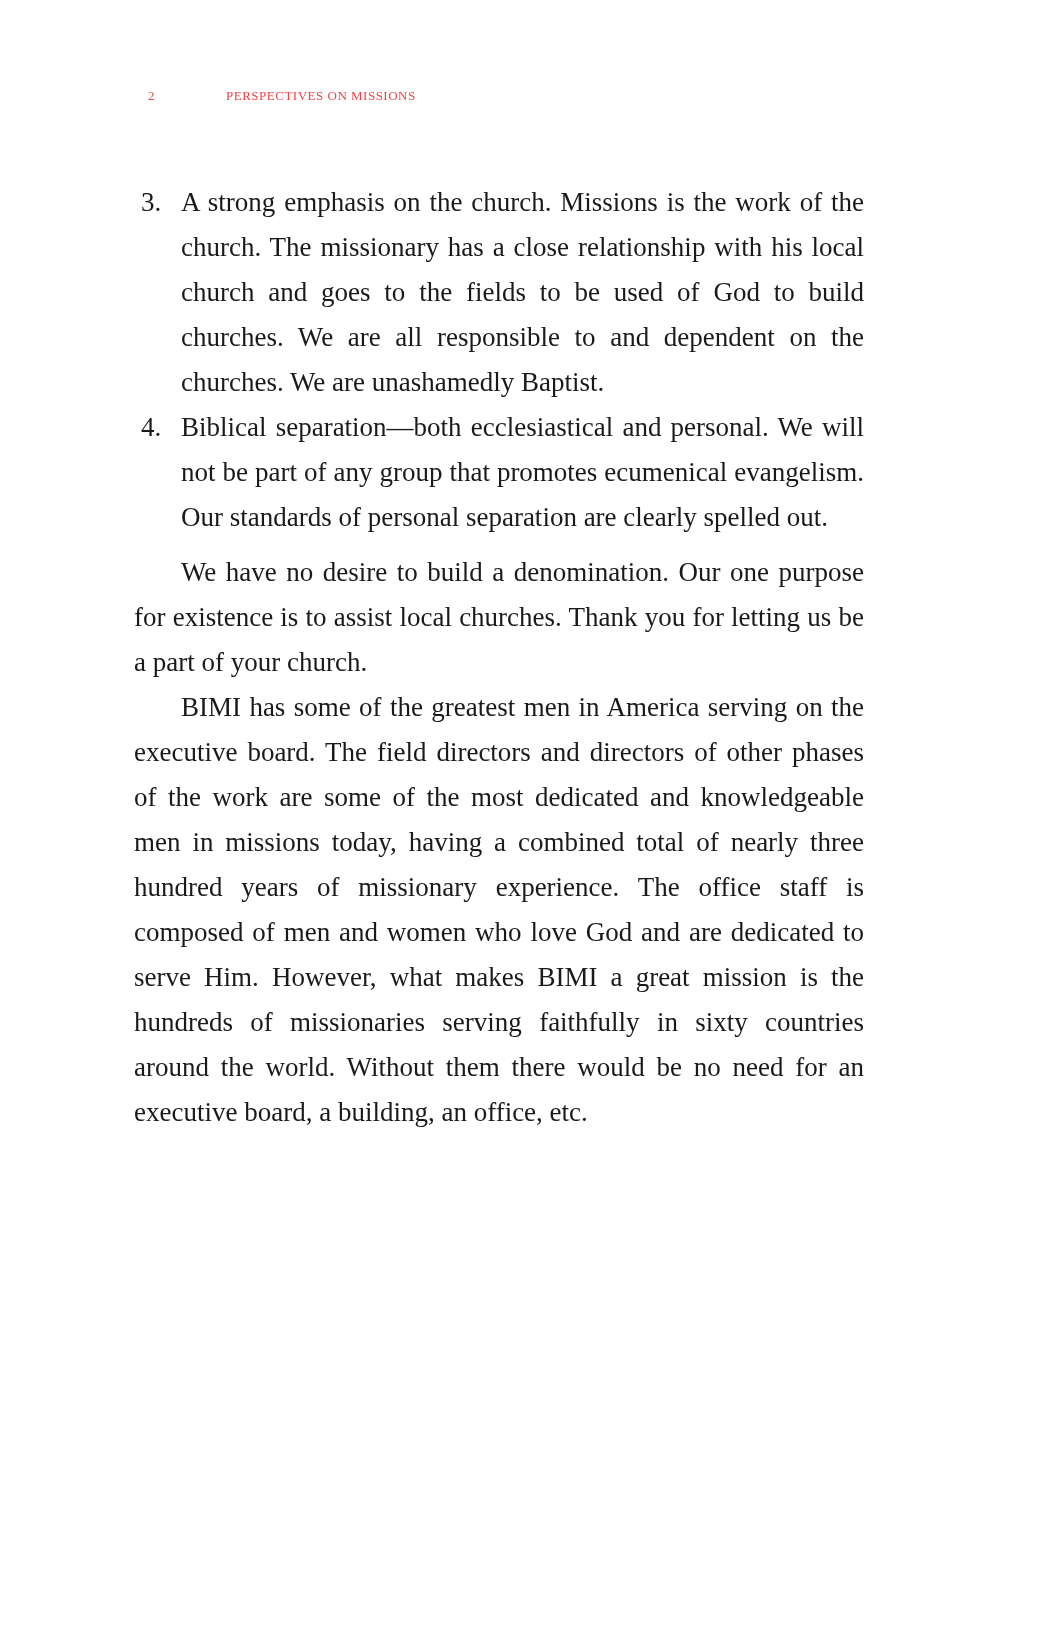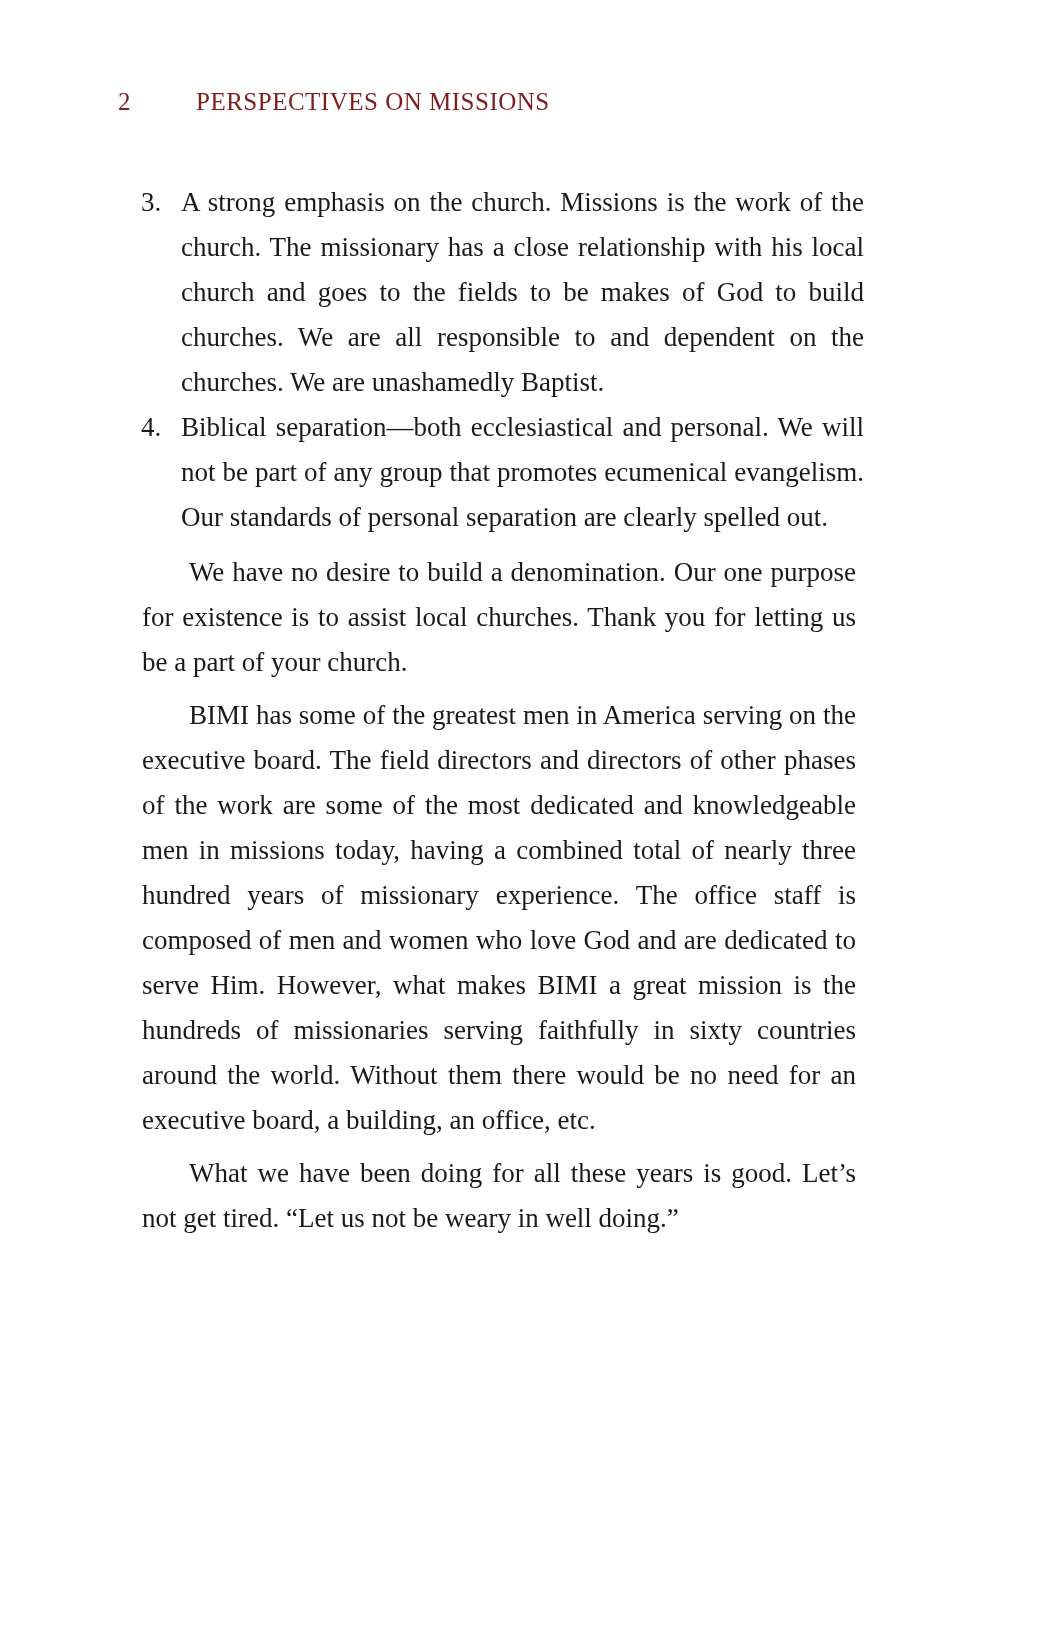--- a/index.html
+++ b/index.html
@@ -1,42 +1,41 @@
 <!DOCTYPE html>
 <html><head>
 <meta charset="utf-8">
 <style>
   html, body { margin: 0; padding: 0; background: #ffffff; }
   body { width: 1050px; height: 1650px; position: relative; overflow: hidden;
          font-family: "Liberation Serif", "DejaVu Serif", serif; color: #1a1a1a; }
-  .running-head { position: absolute; top: 88px; left: 118px; font-size: 25px; color: #7f1d1d;
+  .running-head { position: absolute; top: 88px; left: 148px; font-size: 13px; color: #ef4444;
                   letter-spacing: 0.5px; }
   .running-head .pageno { display: inline-block; width: 78px; }
   .body { position: absolute; top: 180px; left: 134px; width: 730px; font-size: 27px;
           line-height: 45px; text-align: justify; }
   ol.list { list-style: none; margin: 0; padding: 0; }
   ol.list li { position: relative; padding-left: 47px; }
   ol.list li .num { position: absolute; left: 7px; top: 0; }
-  .para { margin: 8px; text-indent: 47px; }
+  .para { margin: 0; text-indent: 47px; }
   .para.first { margin-top: 10px; }
 </style>
 </head>
 <body>
 
 <div class="running-head">
   <span class="pageno">2</span><span>PERSPECTIVES ON MISSIONS</span>
 </div>
 
 <div class="body">
   <ol class="list">
     <li>
       <span class="num">3.</span>
-      <span>A strong emphasis on the church. Missions is the work of the church. The missionary has a close relationship with his local church and goes to the fields to be makes of God to build churches. We are all responsible to and dependent on the churches. We are unashamedly Baptist.</span>
+      <span>A strong emphasis on the church. Missions is the work of the church. The missionary has a close relationship with his local church and goes to the fields to be used of God to build churches. We are all responsible to and dependent on the churches. We are unashamedly Baptist.</span>
     </li>
     <li>
       <span class="num">4.</span>
       <span>Biblical separation—both ecclesiastical and personal. We will not be part of any group that promotes ecumenical evangelism. Our standards of personal separation are clearly spelled out.</span>
     </li>
   </ol>
   <p class="para first">We have no desire to build a denomination. Our one purpose for existence is to assist local churches. Thank you for letting us be a part of your church.</p>
   <p class="para">BIMI has some of the greatest men in America serving on the executive board. The field directors and directors of other phases of the work are some of the most dedicated and knowledgeable men in missions today, having a combined total of nearly three hundred years of missionary experience. The office staff is composed of men and women who love God and are dedicated to serve Him. However, what makes BIMI a great mission is the hundreds of missionaries serving faithfully in sixty countries around the world. Without them there would be no need for an executive board, a building, an office, etc.</p>
-  <p class="para">What we have been doing for all these years is good. Let’s not get tired. “Let us not be weary in well doing.”</p>
 </div>
 
 </body></html>

